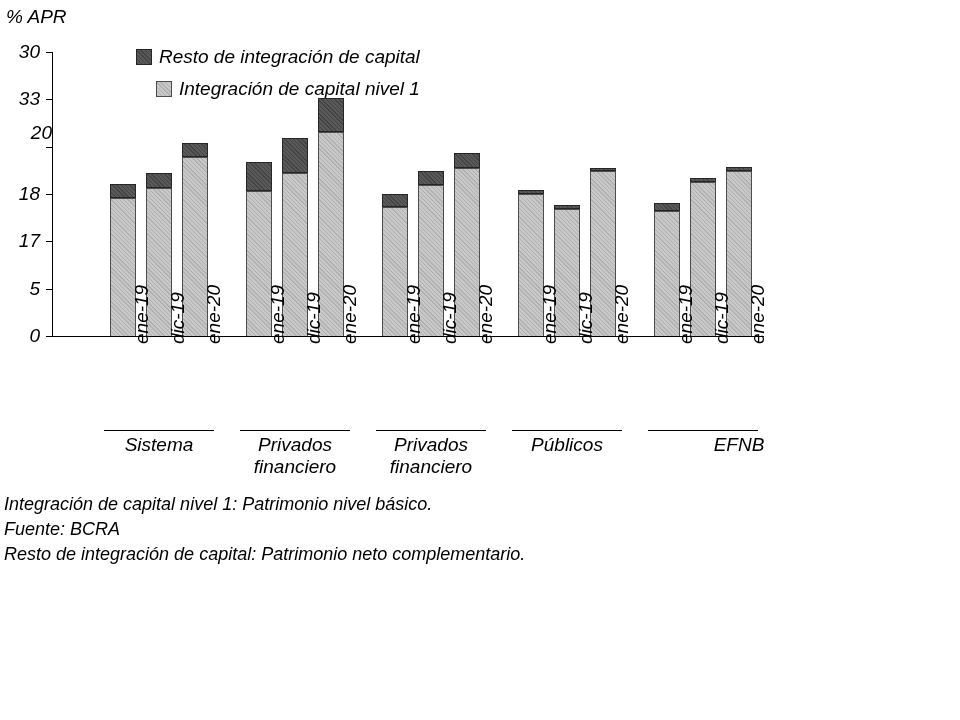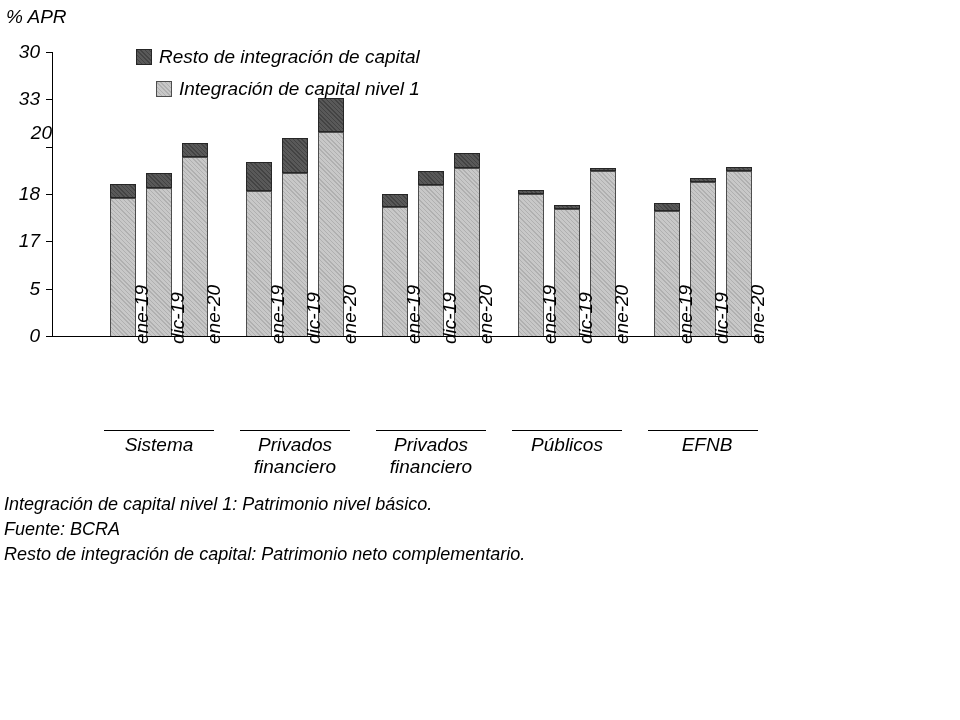--- a/index.html
+++ b/index.html
@@ -242,21 +242,21 @@
       <div class="grp-rule" style="left: 376px; width: 110px;"></div>
       <div class="grp-name" style="left: 362px; width: 138px;">
         <div>Privados</div>
         <div>financiero</div>
       </div>
       <div class="grp-rule" style="left: 512px; width: 110px;"></div>
       <div class="grp-name" style="left: 498px; width: 138px;">
         <div>Públicos</div>
       </div>
       <div class="grp-rule" style="left: 648px; width: 110px;"></div>
-      <div class="grp-name" style="left: 638px; width: 138px;">
+      <div class="grp-name" style="left: 670px; width: 138px;">
         <div>EFNB</div>
       </div>
     </div>
 
   <div class="notes">
     <div>Integración de capital nivel 1: Patrimonio nivel básico.</div>
     <div>Fuente: BCRA</div>
     <div>Resto de integración de capital: Patrimonio neto complementario.</div>
   </div>
 

